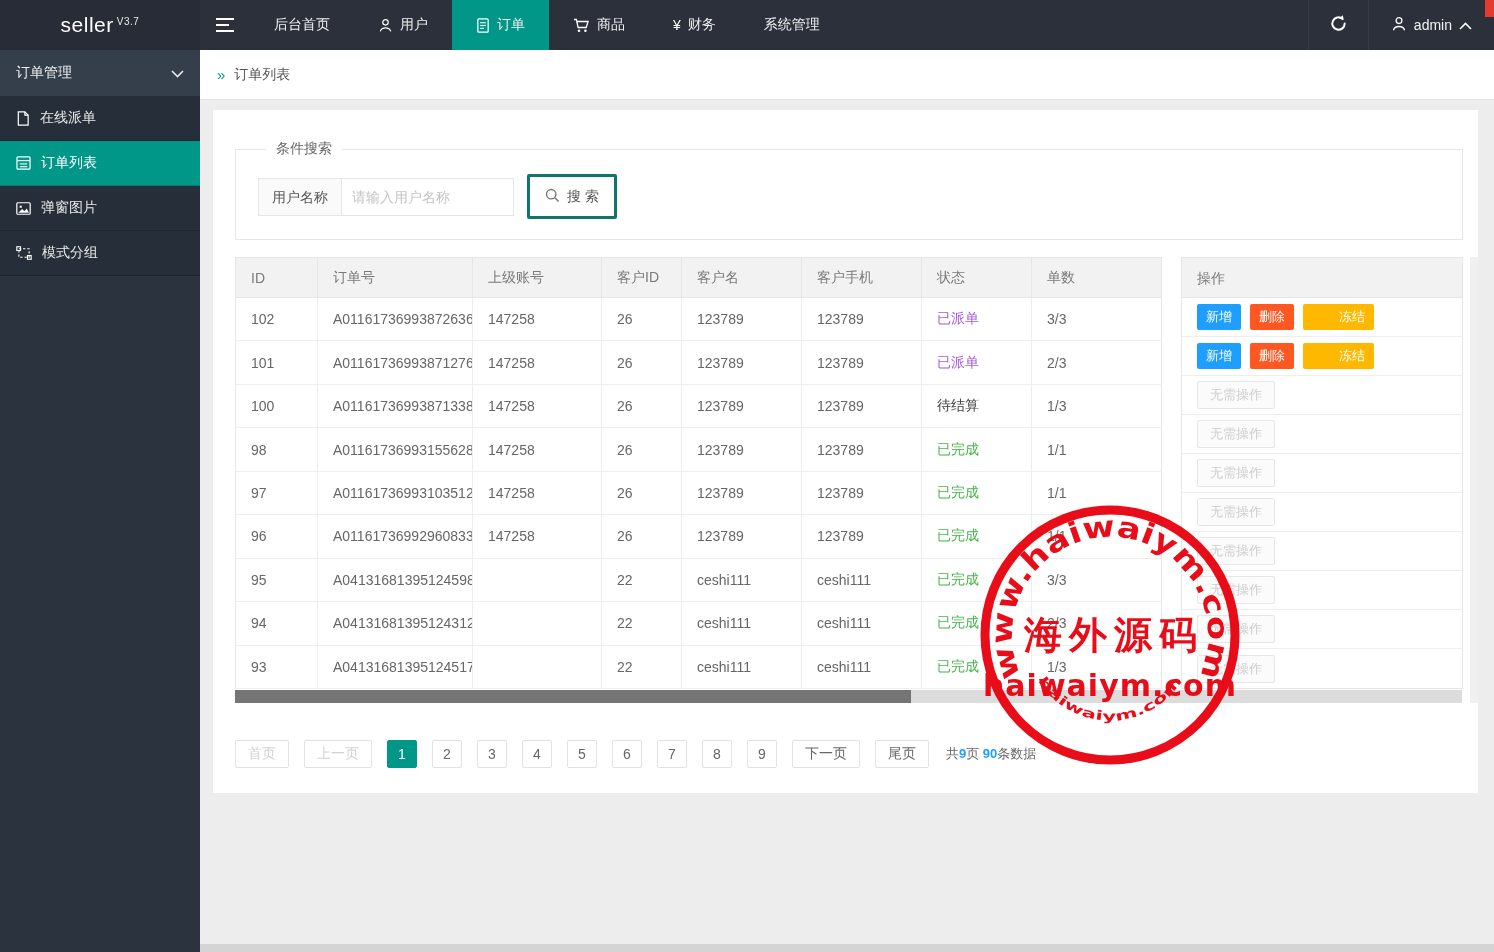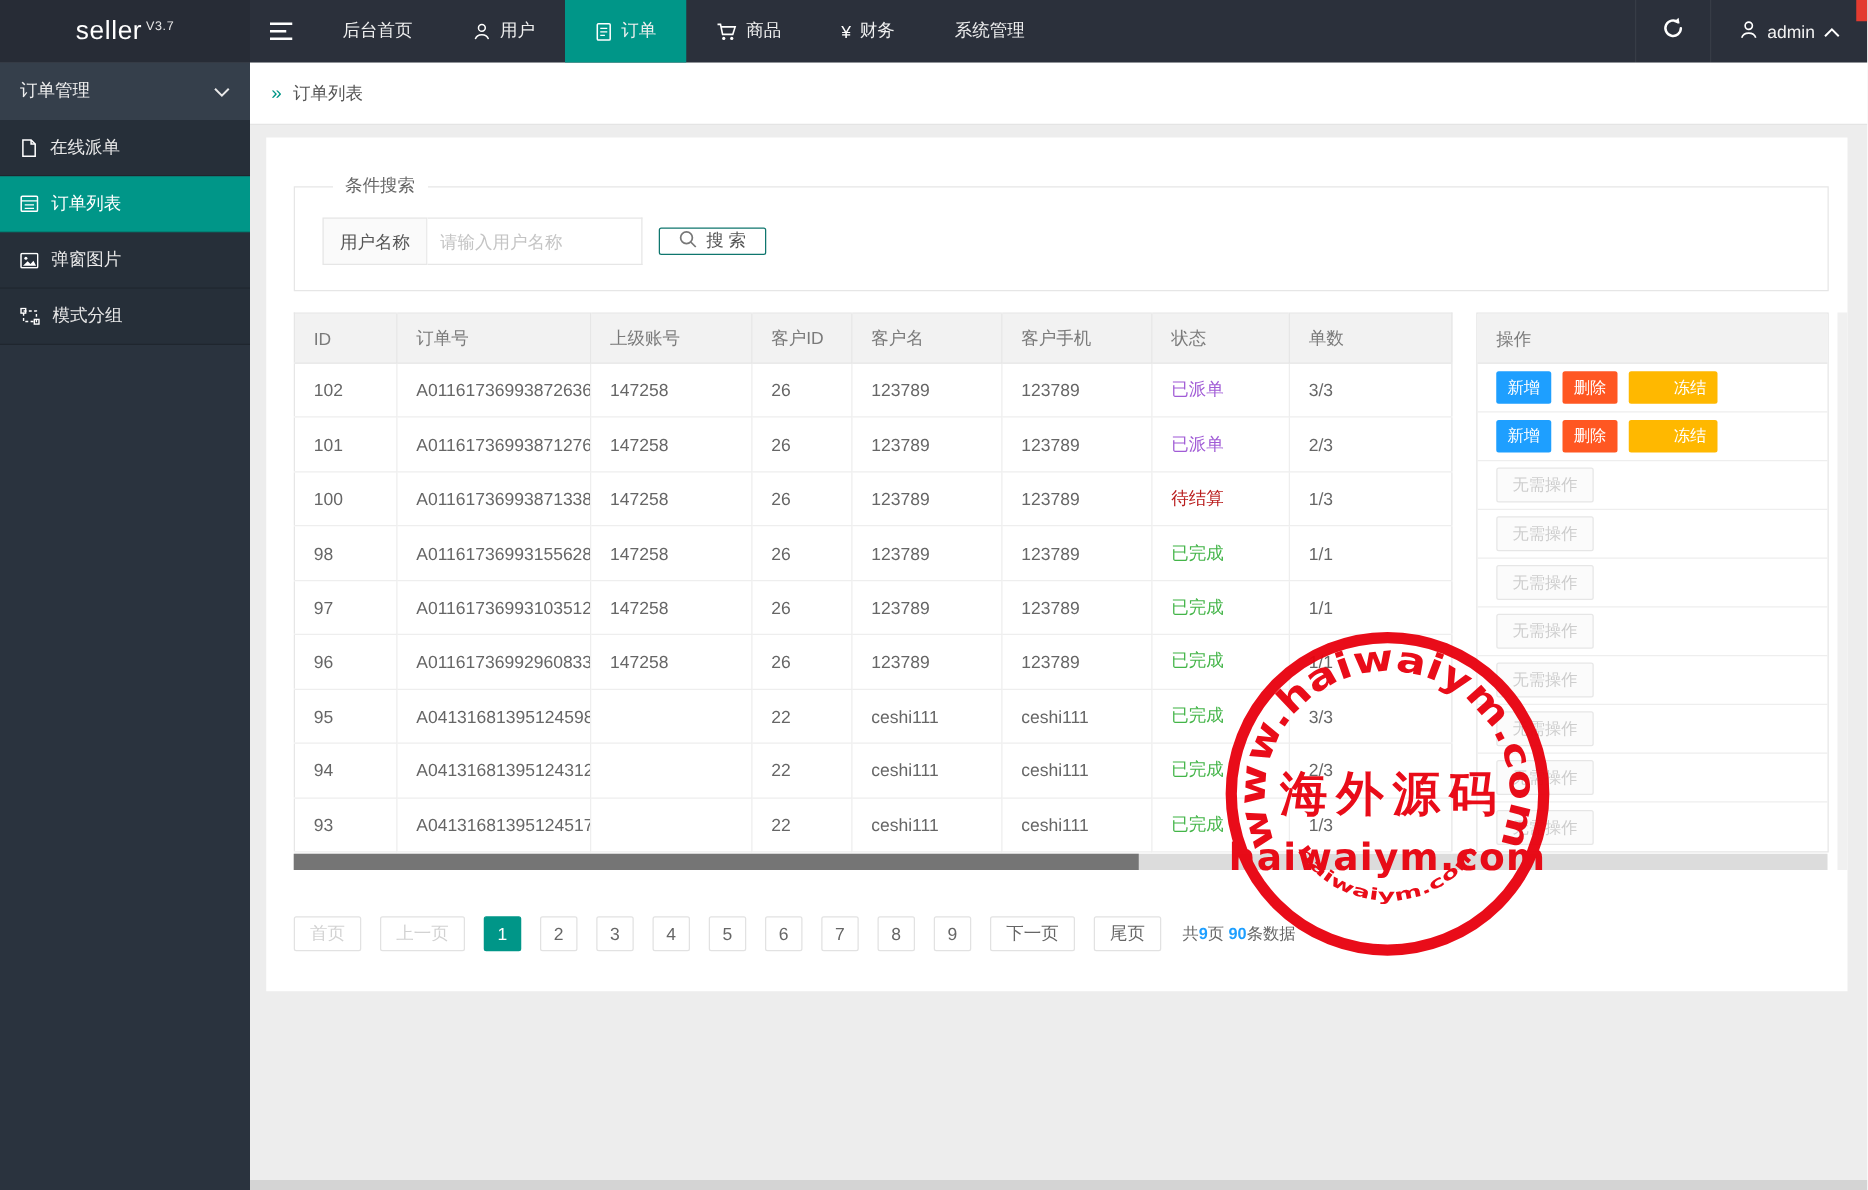--- a/index.html
+++ b/index.html
@@ -34,31 +34,31 @@
   .crumb-arrow { color:#009688; font-size:15px; margin-right:9px; }
   .card { position:absolute; left:13px; top:60px; width:1265px; height:683px; background:#fff; }
 
   
   fieldset.search { border:1px solid #e6e6e6; margin:30px 15px 0 22px; padding:12px 0 20px 22px; }
   fieldset.search legend { font-size:14px; color:#666; padding:0 10px; margin-left:8px; }
   .search-row { display:flex; align-items:center; margin-top:4px; }
   .search-label { height:38px; line-height:36px; padding:0 13px; border:1px solid #e6e6e6; background:#fafafa; color:#555; font-size:14px; }
   .search-input { height:38px; width:172px; border:1px solid #e6e6e6; border-left:none; padding:12px 10px; font-size:14px; color:#333; outline:none; font-family:inherit; }
   .search-input::placeholder { color:#c4c4c4; }
-  .search-btn { margin-left:13px; height:22px; padding:0 15px; background:#fff; border:1px solid #0f766e; border-radius:2px; color:#555; font-size:14px; display:flex; align-items:center; gap:7px; cursor:pointer; font-family:inherit; }
+  .search-btn { margin-left:13px; height:45px; padding:0 15px; background:#fff; border:3px solid #0f766e; border-radius:2px; color:#555; font-size:14px; display:flex; align-items:center; gap:7px; cursor:pointer; font-family:inherit; }
 
   
   .table-zone { position:relative; margin:17px 0 0 22px; display:flex; }
   table.grid { border-collapse:collapse; width:926px; table-layout:fixed; background:#fff; border:1px solid #e6e6e6; font-size:14px; color:#666; }
   table.grid th { height:40px; background:#f2f2f2; font-weight:normal; color:#7a7a7a; text-align:left; padding-left:15px; border-right:1px solid #e6e6e6; border-bottom:1px solid #e6e6e6; }
   table.grid th:last-child { border-right:none; }
   table.grid td { height:39px; padding-left:15px; border-right:1px solid #eee; border-bottom:1px solid #eee; white-space:nowrap; overflow:hidden; }
   table.grid td:last-child { border-right:none; }
   .st-dispatched { color:#a15cd6; }
-  .st-pending { color:#b91c1c; }
+  .st-pending { color:#404040; }
   .st-done { color:#44b549; }
 
   .ops-block { margin-left:19px; width:282px; border:1px solid #e6e6e6; background:#fff; font-size:14px; }
   .ops-head { height:40px; line-height:40px; background:#f2f2f2; color:#7a7a7a; padding-left:15px; border-bottom:1px solid #e6e6e6; }
   .ops-row { height:39px; display:flex; align-items:center; gap:9px; padding-left:15px; border-bottom:1px solid #eee; }
   .ops-row:last-child { border-bottom:none; }
   .btn { height:26px; padding:0 9px; border:none; border-radius:2px; color:#fff; font-size:13px; cursor:pointer; font-family:inherit; }
   .btn-add { background:#1e9fff; }
   .btn-del { background:#ff5722; }
   .btn-freeze { background:#ffb800;padding-left:36px; }

